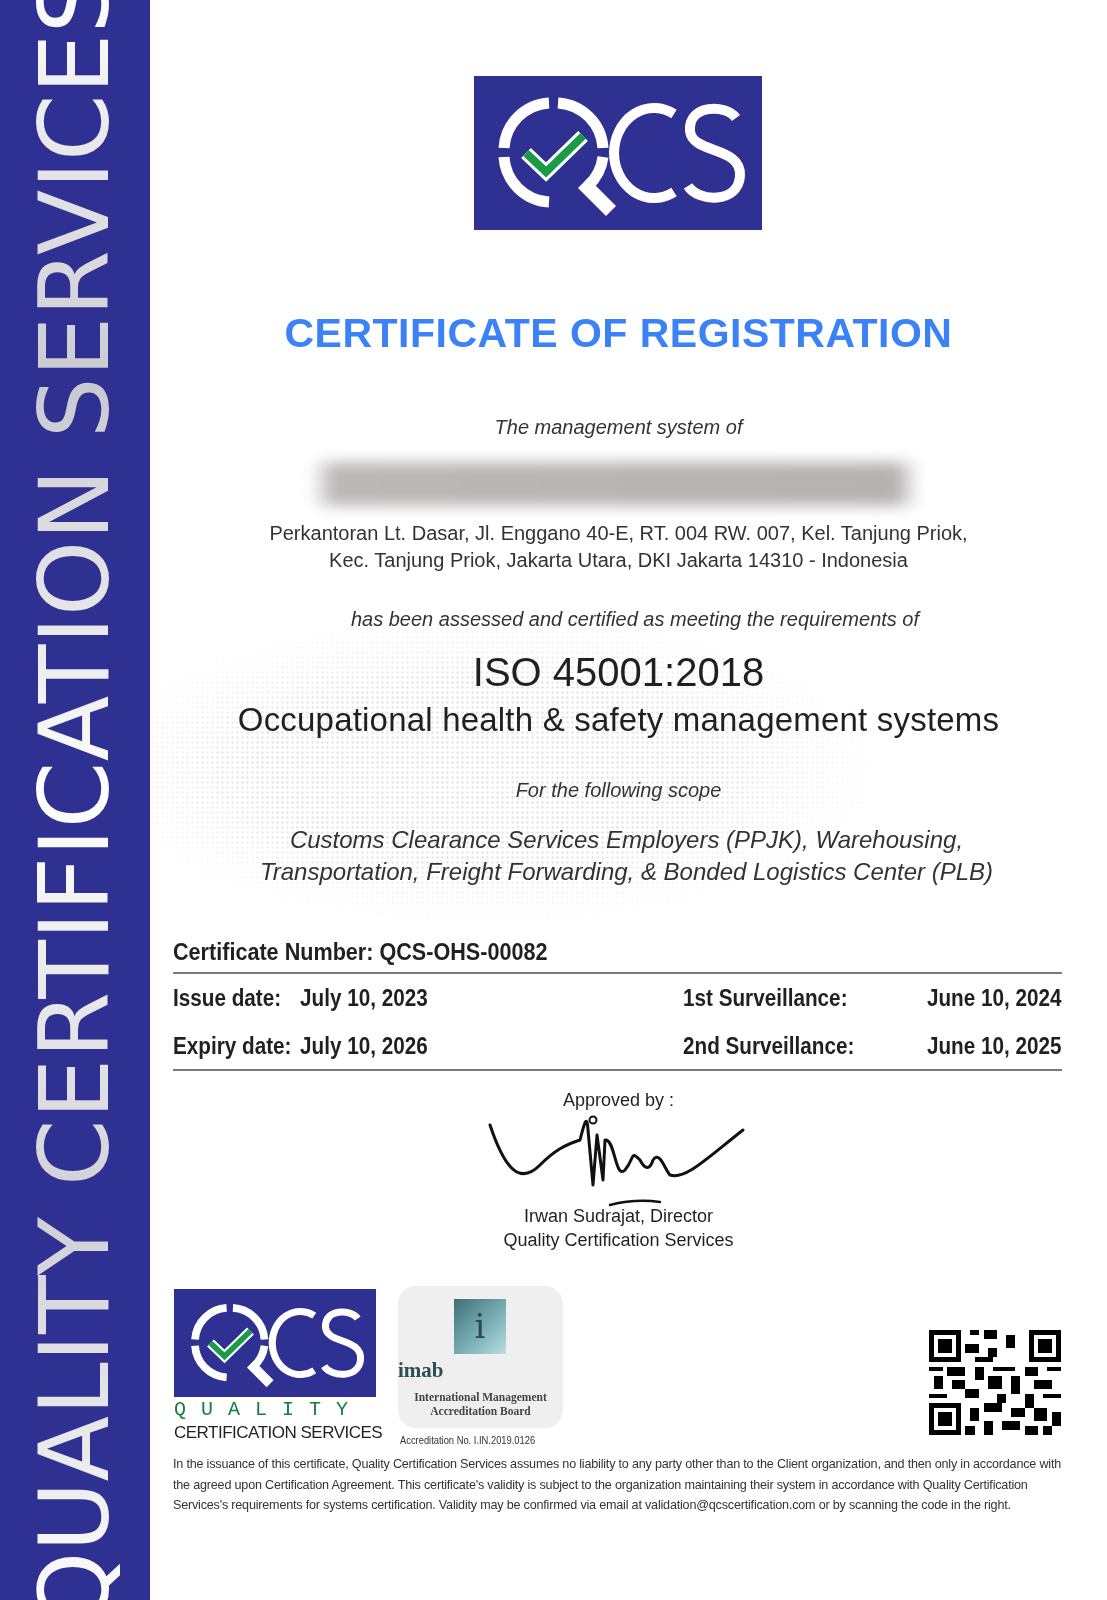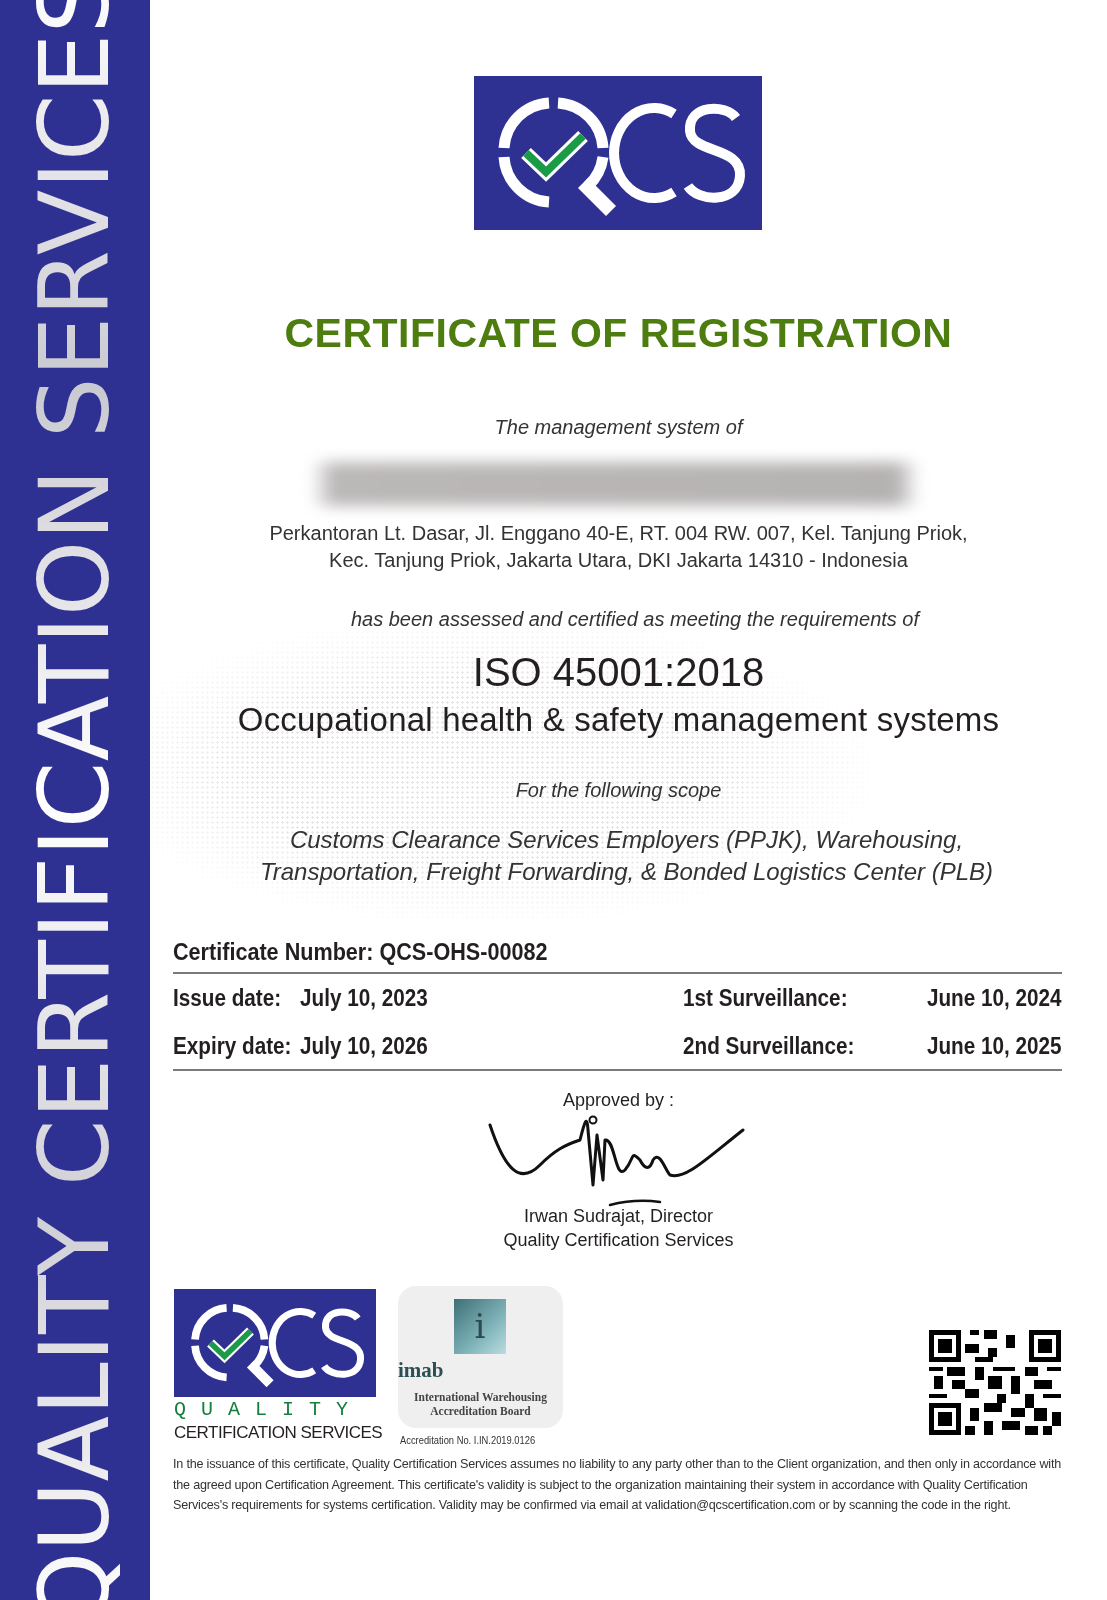--- a/index.html
+++ b/index.html
@@ -41,21 +41,21 @@
     }
 
     .logo-top {
       position: absolute; left: 324px; top: 76px; width: 288px; height: 154px;
       background: #2e3192;
     }
     .logo-top svg, .logo-bottom svg { width: 100%; height: 100%; display: block; }
 
     .title {
       position: absolute; left: 0; width: 937px; top: 310px;
-      text-align: center; font-size: 41px; font-weight: bold; color: #4d7c0f;
+      text-align: center; font-size: 41px; font-weight: bold; color: #3b82f6;
       letter-spacing: 0.5px;
     }
     .center-line { position: absolute; left: 0; width: 937px; text-align: center; }
     .intro { top: 416px; font-size: 20px; font-style: italic; color: #333; }
     .company-blur {
       position: absolute; left: 160px; top: 462px; width: 610px; height: 44px;
       background: linear-gradient(90deg, #fff 0%, #b0acac 4%, #a9a5a5 96%, #fff 100%);
       filter: blur(7px); opacity: 0.85;
     }
     .address { top: 520px; font-size: 20px; color: #333; line-height: 27px; }
@@ -205,21 +205,21 @@
       <path d="M 262 42 C 252 28 214 28 216 55 C 218 78 268 70 266 100 C 264 128 224 126 214 110" fill="none" stroke="#ffffff" stroke-width="10"></path>
     </svg>
   </div>
   <div class="quality-word">QUALITY</div>
   <div class="cert-services">CERTIFICATION SERVICES</div>
 
   <div class="imab-card">
     <div class="imab-square">i</div>
     <div class="imab-name">imab</div>
     <div class="imab-full">
-      <div>International Warehousing</div>
+      <div>International Management</div>
       <div>Accreditation Board</div>
     </div>
   </div>
   <div class="accred-no">Accreditation No. I.IN.2019.0126</div>
 
   <svg class="qr" viewBox="0 0 29 23" preserveAspectRatio="none" shape-rendering="crispEdges">
     <rect width="29" height="23" fill="#fff"></rect>
     <g fill="#000">
       <rect x="0" y="0" width="7" height="7"></rect>
         <rect x="1" y="1" width="5" height="5" fill="#fff"></rect>

